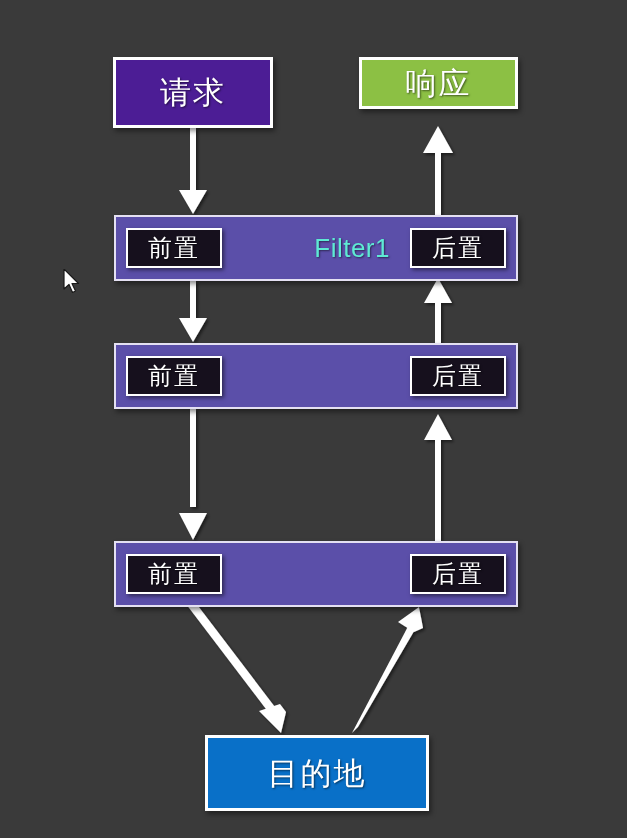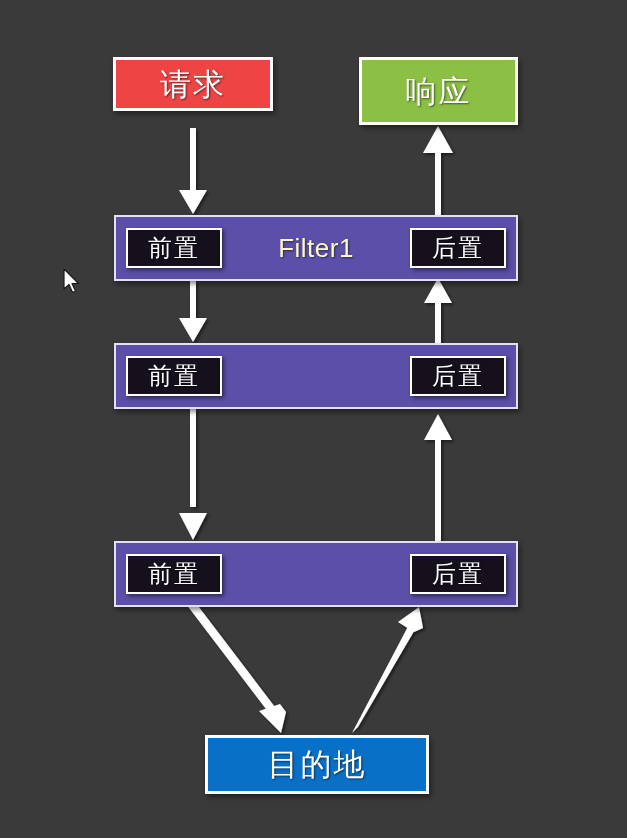--- a/index.html
+++ b/index.html
@@ -41,35 +41,35 @@
   .node-label {
     font-size: 31px;
     font-weight: 400;
     letter-spacing: 2px;
     line-height: 1;
   }
   #node-request {
     left: 113px;
     top: 57px;
     width: 160px;
-    height: 54px;
-    background: #ef4444;
+    height: 71px;
+    background: #4c1d95;
   }
   #node-response {
     left: 359px;
     top: 57px;
     width: 159px;
-    height: 68px;
+    height: 52px;
     background: #8cc044;
   }
   #node-destination {
     left: 205px;
     top: 735px;
     width: 224px;
-    height: 59px;
+    height: 76px;
     background: #0970c8;
     border-width: 3px;
   }
   .filter-bar {
     position: absolute;
     box-sizing: border-box;
     left: 114px;
     width: 404px;
     height: 66px;
     background: #5b4fa9;
@@ -94,26 +94,26 @@
     align-items: center;
     justify-content: center;
     color: #ffffff;
     font-size: 24px;
     letter-spacing: 2px;
     text-shadow: 1px 1px 2px rgba(0,0,0,0.6);
     box-shadow: 2px 2px 4px rgba(0,0,0,0.5);
     padding: 0 8px;
   }
   .filter-name {
-    color: #fef9c3;
+    color: #5eead4;
     font-size: 26px;
     letter-spacing: 0.5px;
     text-shadow: 1px 1px 2px rgba(0,0,0,0.5);
     flex: 1;
-    text-align: center;
+    text-align: right;
   }
   #mouse-cursor {
     position: absolute;
     left: 63px;
     top: 269px;
     width: 18px;
     height: 26px;
   }
 </style>
 </head>

